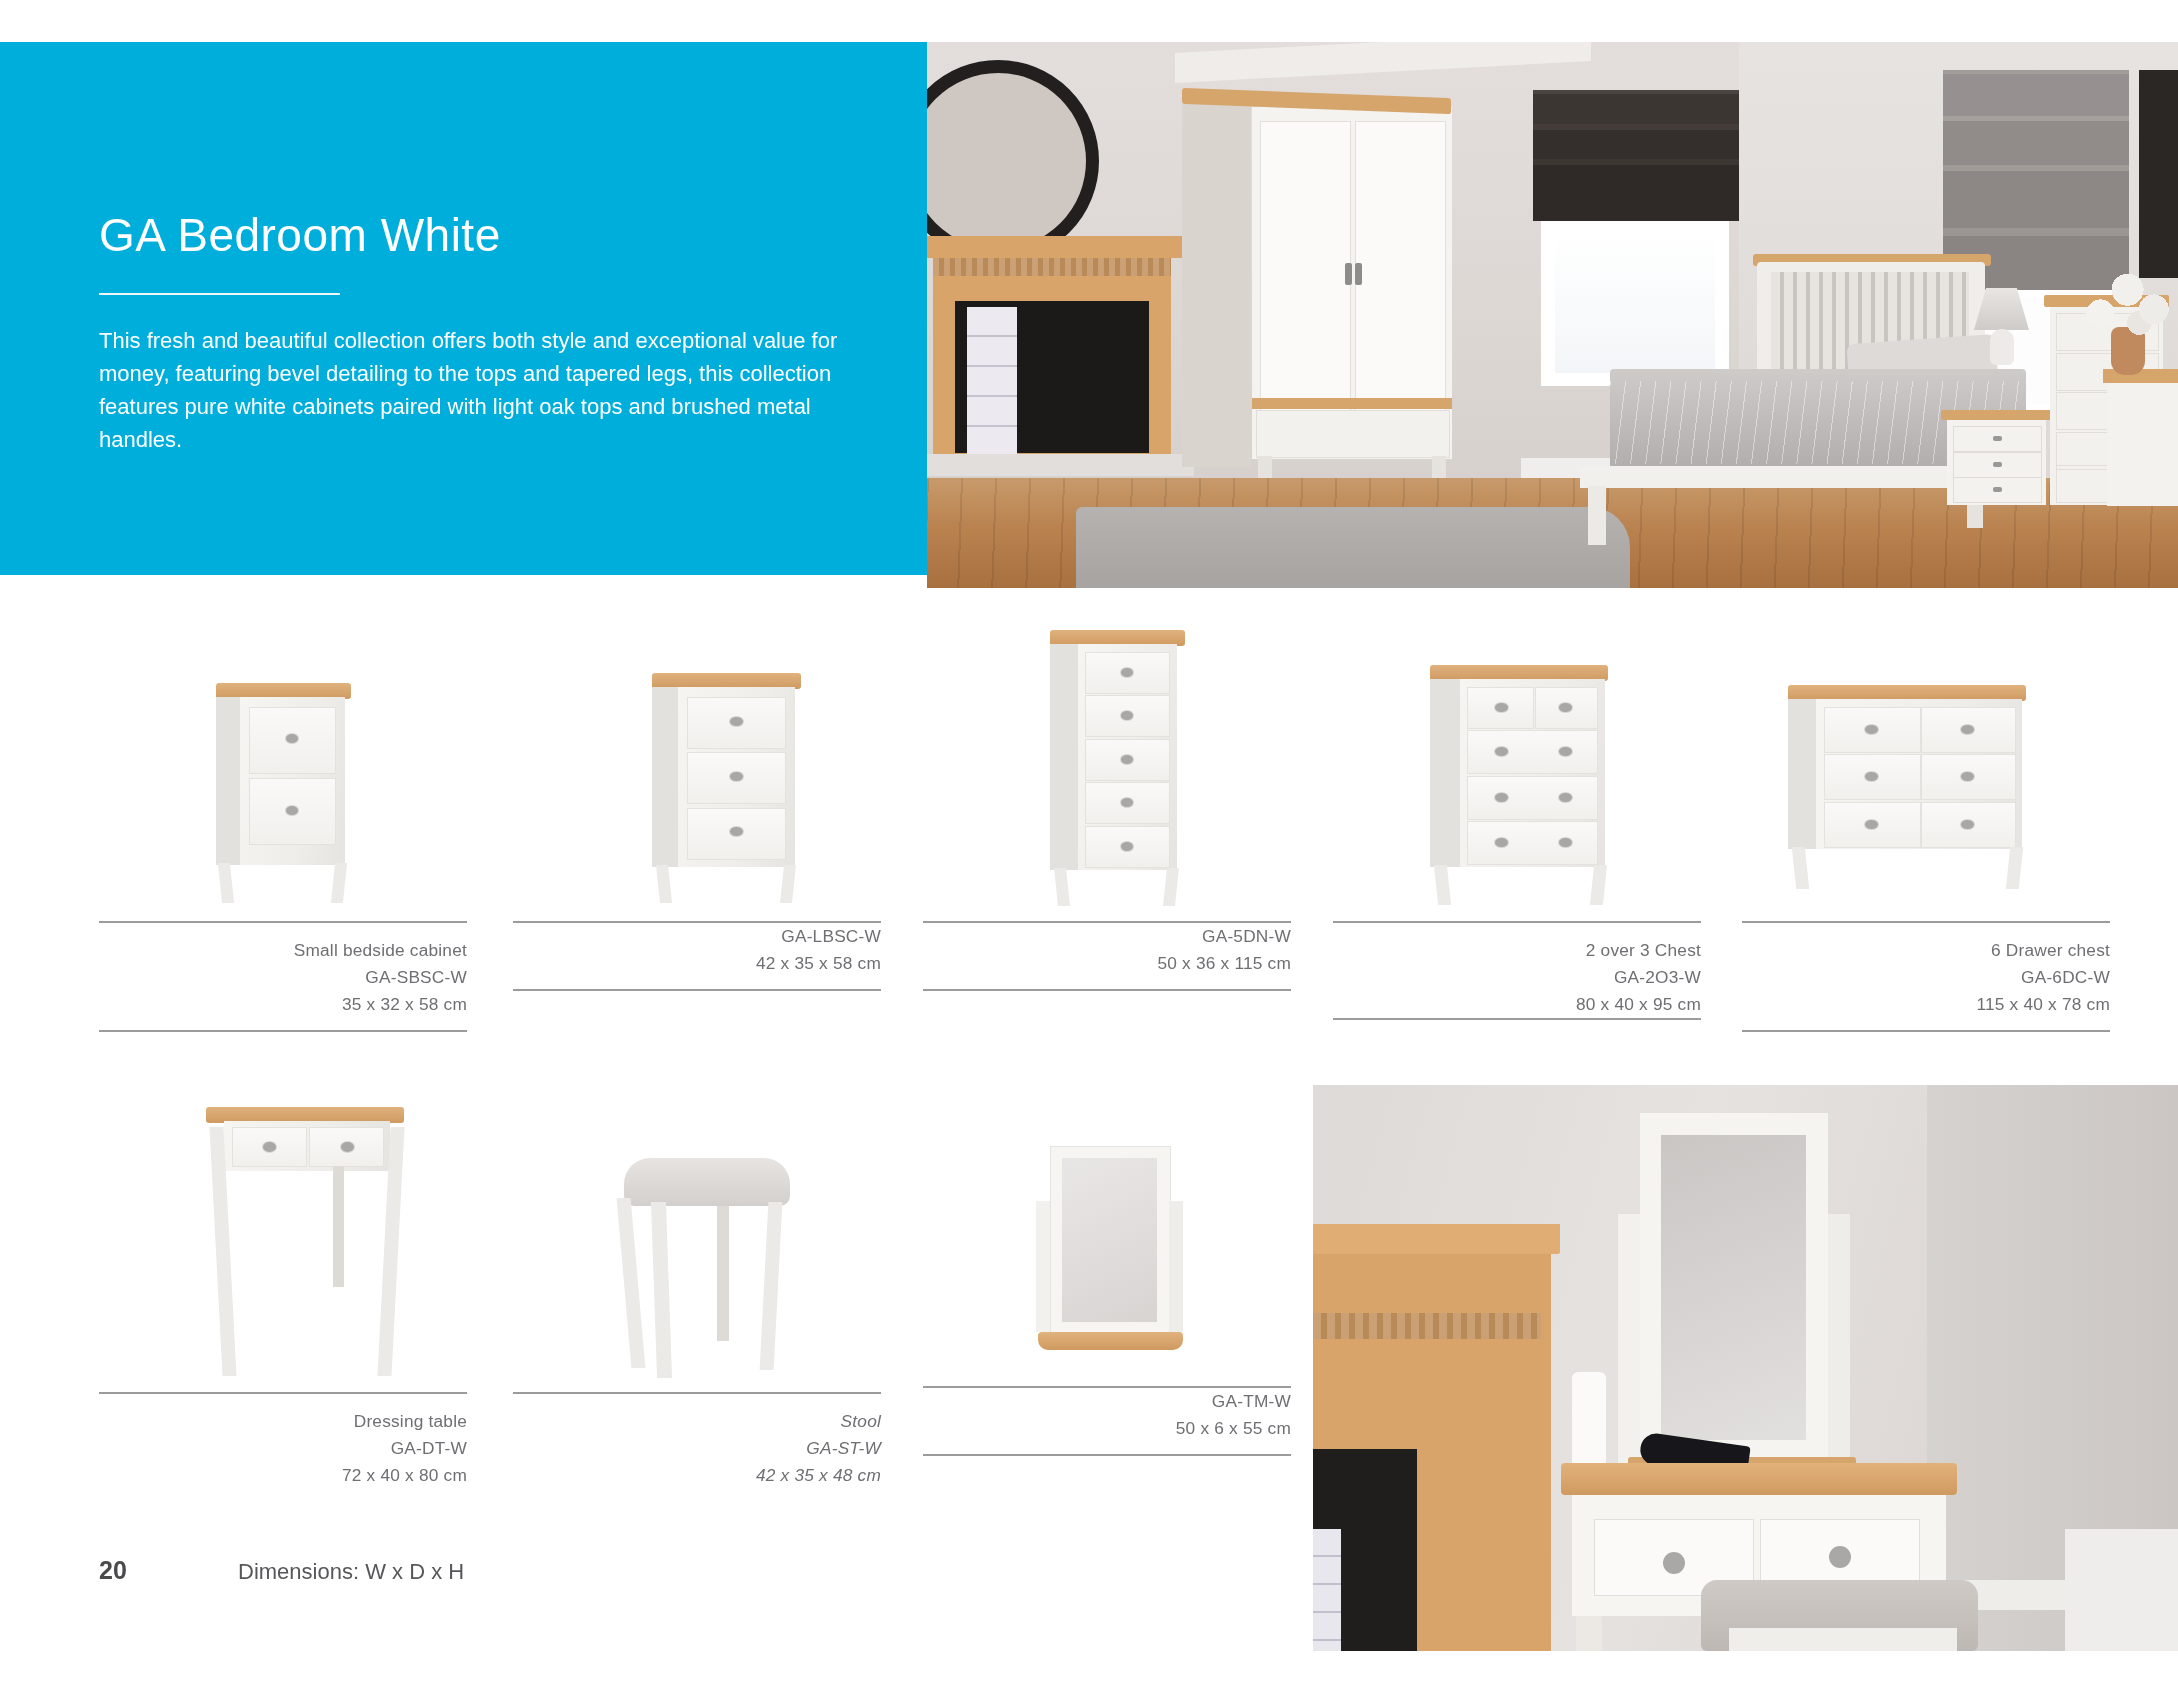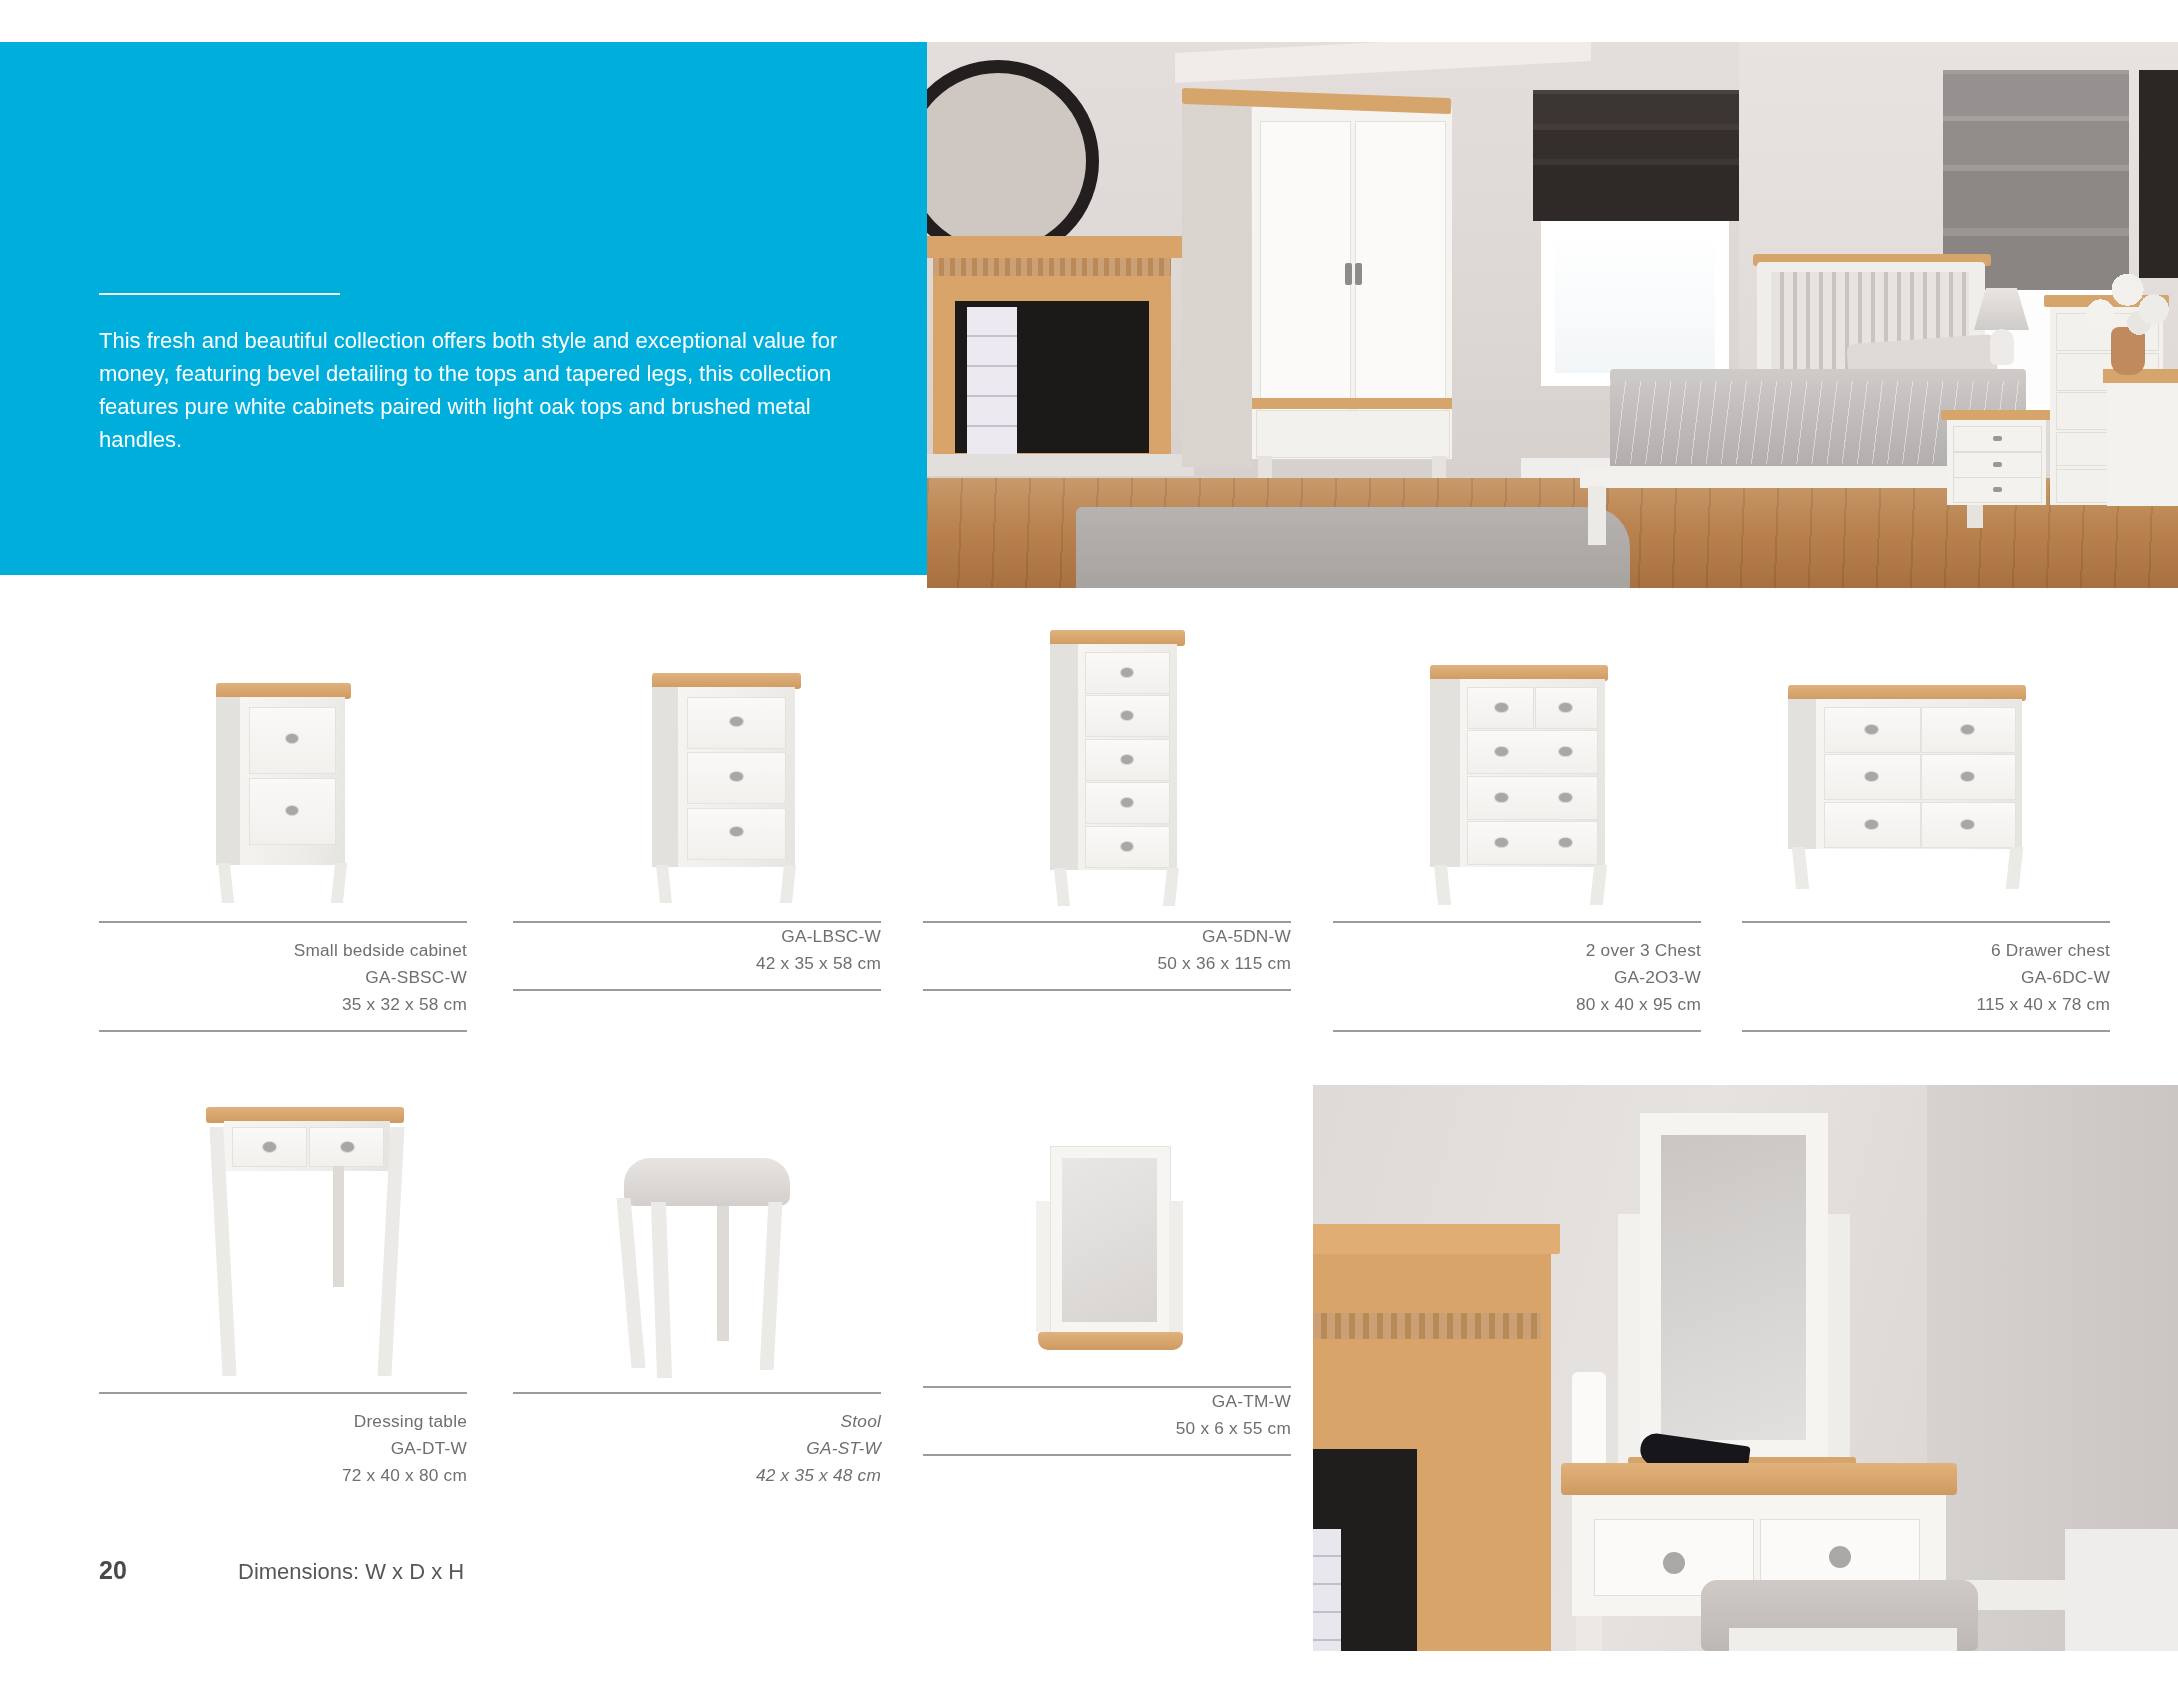--- a/index.html
+++ b/index.html
@@ -186,20 +186,21 @@
      background:linear-gradient(180deg,#cfcac6,#bdb8b4);border-radius:16px 16px 6px 6px;}
   .lw-stool-body{left:416px;top:543px;width:228px;height:24px;background:#f0eeeb;}
   .lw-wall-r{left:752px;top:444px;width:113px;height:123px;background:#efedeb;}
 </style>
 </head>
 <body>
 
 <div class="page">
 
   <div class="hero-blue"></div>
+  <div class="hero-title">GA Bedroom White</div>
   <div class="hero-rule"></div>
   <div class="hero-desc">This fresh and beautiful collection offers both style and exceptional value for money, featuring bevel detailing to the tops and tapered legs, this collection features pure white cabinets paired with light oak tops and brushed metal handles.</div>
 
   <div class="hero-photo">
     <div class="hp wall-main"></div>
     <div class="hp wall-right"></div>
     <div class="hp ceiling"></div>
     <div class="hp skirt"></div>
     <div class="hp floor"></div>
     <div class="hp floor-planks"></div>
@@ -362,21 +363,21 @@
       <div class="f-knob" style="left:81px;top:173px;width:13px;height:9px;"></div>
       <div class="f-knob" style="left:145px;top:173px;width:13px;height:9px;"></div>
       <div class="f-leg" style="left:22px;top:200px;width:13px;height:40px;transform:skewX(6deg);"></div>
       <div class="f-leg" style="left:178px;top:200px;width:13px;height:40px;transform:skewX(-6deg);"></div>
     </div>
   </div>
   <div class="cap" style="left:1333px;top:921px;width:368px;">
     <div class="cap-rule"></div>
     <div class="cap-line" style="padding-top:14px;">2 over 3 Chest</div>
     <div class="cap-line">GA-2O3-W</div>
-    <div class="cap-line" style="padding-bottom:12px;">80 x 40 x 95 cm</div>
+    <div class="cap-line" style="">80 x 40 x 95 cm</div>
     <div class="cap-rule"></div>
   </div>
 
   <div class="prod" style="left:1778px;top:685px;width:257px;height:222px;">
     <div class="prod-img">
       <div class="f-oak" style="left:10px;top:0;width:238px;height:16px;"></div>
       <div class="f-side" style="left:10px;top:14px;width:30px;height:150px;"></div>
       <div class="f-body" style="left:38px;top:14px;width:206px;height:150px;"></div>
       <div class="f-drawer" style="left:46px;top:22px;width:95px;height:44px;"></div>
       <div class="f-drawer" style="left:143px;top:22px;width:93px;height:44px;"></div>

